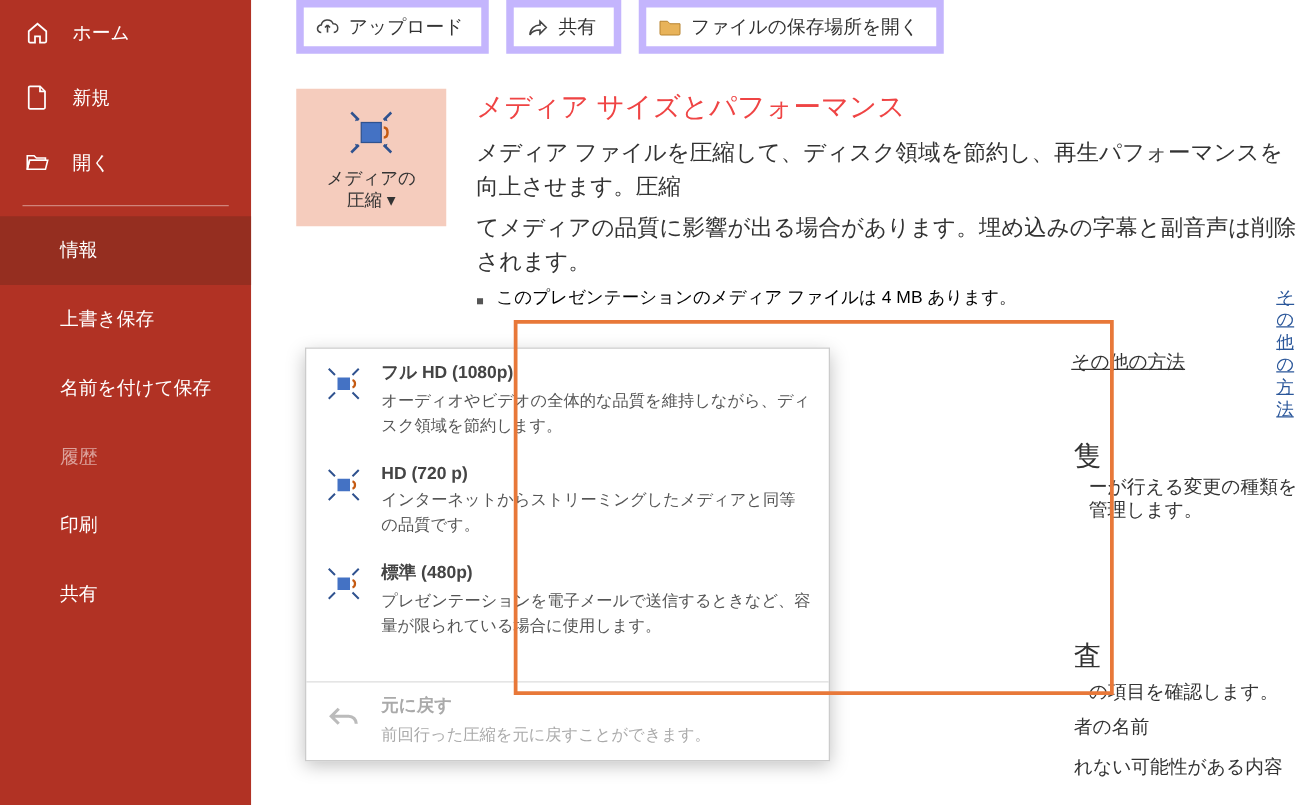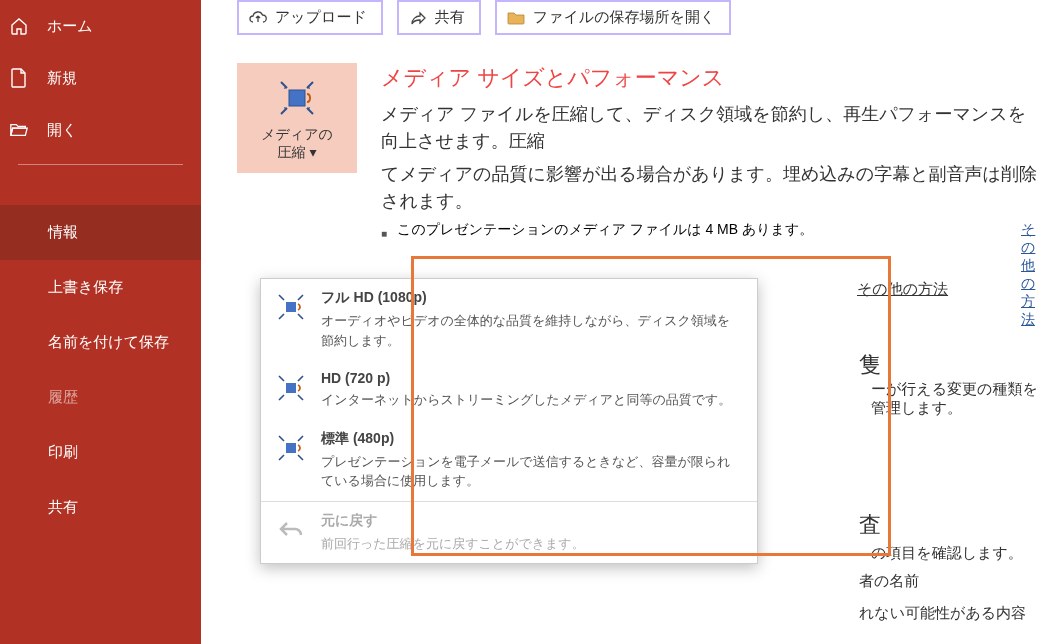--- a/index.html
+++ b/index.html
@@ -19,33 +19,33 @@
       background: #B13224;
       color: #fff;
       display: flex;
       flex-direction: column;
       padding-top: 0;
     }
     .side-item {
       display: flex;
       align-items: center;
       gap: 18px;
-      padding: 16px 9px;
+      padding: 16px 20px;
       cursor: pointer;
       font-size: 15px;
     }
     .side-sep { height:1px; background: rgba(255,255,255,0.4); margin: 8px 18px; }
     .side-item .icon { width:20px; height:20px; flex-shrink:0; display:flex; align-items:center; justify-content:center;}
     .side-sub {
       padding: 18px 18px 18px 48px;
       cursor: pointer;
       font-size: 15px;
       color:#fff;
     }
-    .side-sub.sel { background: #8d281a; background:#952e20;margin-top:32px;}
+    .side-sub.sel { background: #8d281a; background:#952e20;}
     .side-sub.dim { color: rgba(255,255,255,0.55); }
     .main {
       flex: 1;
       padding: 0 0 0 36px;
       background: #fff;
       position: relative;
       overflow: hidden;
     }
     .title {
       font-size: 28px;
@@ -54,21 +54,21 @@
       font-weight: 400;
       margin-top: 4px;
       margin-bottom: 18px;
     }
     .actionbar {
       display: flex;
       gap: 14px;
       margin-bottom: 28px;
     }
     .abtn {
-      border: 2px solid #c4b5fd;
+      border: 6px solid #c4b5fd;
       background:#fff;
       padding: 6px 14px 6px 10px;
       display:flex;
       align-items:center;
       gap:8px;
       font-size:15px;
       color:#333;
       cursor:pointer;
     }
     .abtn .ic { width:18px; height:18px; display:inline-flex; align-items:center; justify-content:center; }
@@ -83,23 +83,23 @@
     }
     .big-btn .bicon { width:48px; height:48px; margin:0 auto 4px; display:flex; align-items:center; justify-content:center;}
     .big-btn .lbl { font-size:14px; color:#333;}
     .section-title { font-size: 22px; color:#ef4444; margin-bottom:8px;}
     .section-desc { font-size:18px; color:#333; line-height:1.5; margin-bottom:6px;}
     .bullet { display:flex; gap:10px; align-items:flex-end; margin-bottom:4px;}
     .bullet::before { content:"■"; color:#555; font-size:10px; margin-top:4px;}
     .linkish { color:#2b579a; text-decoration:underline; cursor:pointer;}
     .popup {
       position:absolute;
-      left: 260px;
+      left: 244px;
       top: 278px;
-      width: 498px;
+      width: 420px;
       background:#fff;
       box-shadow: 0 4px 14px rgba(0,0,0,0.25);
       border:1px solid #ccc;
       z-index:10;
     }
     .popup-item {
       display:flex;
       gap:14px;
       padding: 10px 14px;
       cursor:pointer;
@@ -264,21 +264,21 @@
           <rect x="10" y="10" width="10" height="10" fill="#4472C4"></rect>
           <path d="M3 3l5 5M27 3l-5 5M3 27l5-5M27 27l-5-5" stroke="#2F528F" stroke-width="1.6"></path>
           <path d="M22 12c1.5.5 2 1.5 2 3s-.5 2.5-2 3" stroke="#C55A11" stroke-width="1.8" fill="none"></path>
         </svg>
     </div>
     <div>
       <div class="ptitle">標準 (480p)</div>
       <div class="pdesc">プレゼンテーションを電子メールで送信するときなど、容量が限られている場合に使用します。</div>
     </div>
   </div>
-  <div class="popup-item dim" style="border-top:1px solid #ddd;">
+  <div class="popup-item dim" style="border-top:1px solid #ddd;margin-top:25px;">
     <div class="picon">
       <svg width="28" height="24" viewBox="0 0 28 24" fill="none" stroke="#bbb" stroke-width="2.5">
           <path d="M10 5L4 11l6 6M4 11h14a6 6 0 016 6"></path>
         </svg>
     </div>
     <div>
       <div class="ptitle">元に戻す</div>
       <div class="pdesc">前回行った圧縮を元に戻すことができます。</div>
     </div>
   </div>

